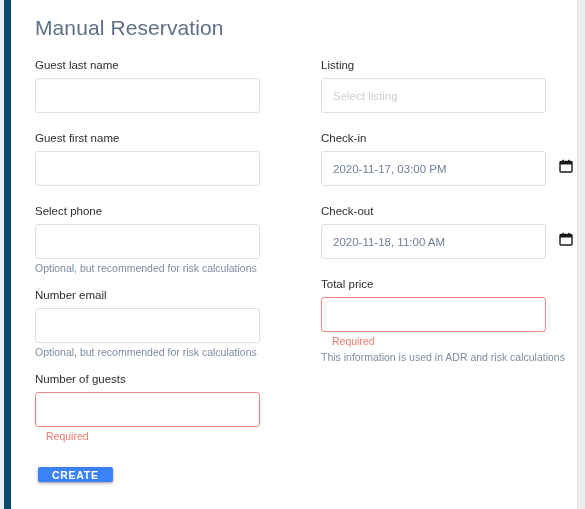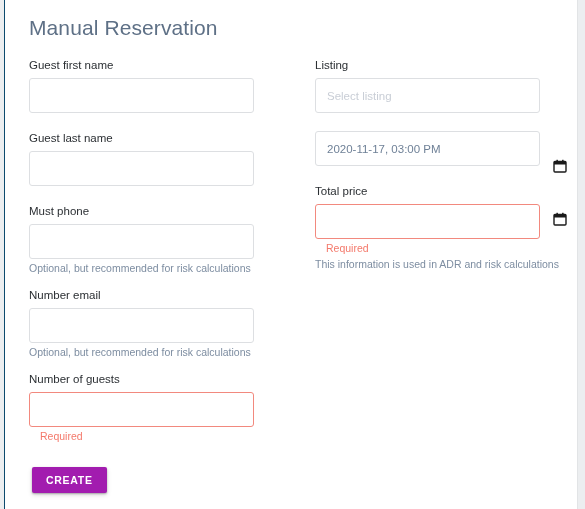--- a/index.html
+++ b/index.html
@@ -14,21 +14,21 @@
     position: relative;
     width: 585px; height: 509px;
     background: #eceef0;
   }
   .card {
     position: absolute;
     left: 4px; top: 0;
     width: 574px; height: 509px;
     background: #ffffff;
     border-right: 1px solid #e2e4e6;
-    border-left: 1px solid #0c4a6e;
+    border-left: 7px solid #0c4a6e;
     overflow: hidden;
   }
   .page-title {
     position: absolute;
     left: 24px; top: 14px;
     font-size: 21px;
     font-weight: 400;
     color: #5e7086;
     letter-spacing: 0.1px;
     line-height: 28px;
@@ -95,24 +95,24 @@
     font-size: 10.5px;
     color: #7d8da1;
     line-height: 13px;
     margin-top: 3px;
     white-space: nowrap;
   }
 
   .btn-create {
     position: absolute;
     left: 27px; top: 467px;
-    height: 26px;
+    height: 15px;
     min-width: 62px;
     padding: 0 14px;
-    background: #a21caf;
+    background: #3b82f6;
     color: #ffffff;
     border: none;
     border-radius: 2px;
     font-family: "Liberation Sans", sans-serif;
     font-size: 10.5px;
     font-weight: bold;
     letter-spacing: 0.7px;
     cursor: pointer;
     box-shadow: 0 1px 2px rgba(0,0,0,0.28), 0 2px 5px rgba(0,0,0,0.14);
     text-align: right;
@@ -122,58 +122,61 @@
 <body>
 
 <div id="page">
   <div class="card">
 
     <div class="page-title">Manual Reservation</div>
 
     <div class="cols">
       <div class="col col-left">
           <div class="field" style="margin-bottom: 18px;">
+            <label class="flabel">Guest last name</label>
+            <input type="text" class="finput" placeholder="" style="">
+          </div>
+          <div class="field" style="margin-bottom: 18px;">
             <label class="flabel">Guest first name</label>
             <input type="text" class="finput" placeholder="" style="">
           </div>
-          <div class="field" style="margin-bottom: 18px;">
-            <label class="flabel">Guest last name</label>
-            <input type="text" class="finput" placeholder="" style="">
-          </div>
           <div class="field" style="margin-bottom: 13px;">
-            <label class="flabel">Must phone</label>
+            <label class="flabel">Select phone</label>
             <input type="text" class="finput" placeholder="" style="">
             <div class="help-text">Optional, but recommended for risk calculations</div>
           </div>
           <div class="field" style="margin-bottom: 13px;">
             <label class="flabel">Number email</label>
             <input type="text" class="finput" placeholder="" style="">
             <div class="help-text">Optional, but recommended for risk calculations</div>
           </div>
           <div class="field" style="margin-bottom: 14px;">
             <label class="flabel">Number of guests</label>
             <input type="text" class="finput error" placeholder="" style="">
             <div class="err-text">Required</div>
           </div>
         </div>
       <div class="col col-right">
           <div class="field" style="margin-bottom: 18px;">
             <label class="flabel">Listing</label>
             <input type="text" class="finput" placeholder="Select listing" style="">
           </div>
           <div class="field" style="margin-bottom: 18px;">
+            <label class="flabel">Check-in</label>
             <input type="text" class="finput has-icon" placeholder="" value="2020-11-17, 03:00 PM" style="">
             <span class="cal-icon"><svg viewBox="0 0 14 14" width="14" height="14" xmlns="http://www.w3.org/2000/svg">
                 <rect x="1" y="2.5" width="12" height="10.5" rx="1" fill="none" stroke="#1a1a1a" stroke-width="1.4"></rect>
                 <rect x="1" y="2.5" width="12" height="3" fill="#1a1a1a"></rect>
                 <rect x="3.4" y="0.8" width="1.5" height="2.6" fill="#1a1a1a"></rect>
                 <rect x="9.1" y="0.8" width="1.5" height="2.6" fill="#1a1a1a"></rect>
               </svg></span>
           </div>
           <div class="field" style="margin-bottom: 18px;">
+            <label class="flabel">Check-out</label>
+            <input type="text" class="finput has-icon" placeholder="" value="2020-11-18, 11:00 AM" style="">
             <span class="cal-icon"><svg viewBox="0 0 14 14" width="14" height="14" xmlns="http://www.w3.org/2000/svg">
                 <rect x="1" y="2.5" width="12" height="10.5" rx="1" fill="none" stroke="#1a1a1a" stroke-width="1.4"></rect>
                 <rect x="1" y="2.5" width="12" height="3" fill="#1a1a1a"></rect>
                 <rect x="3.4" y="0.8" width="1.5" height="2.6" fill="#1a1a1a"></rect>
                 <rect x="9.1" y="0.8" width="1.5" height="2.6" fill="#1a1a1a"></rect>
               </svg></span>
           </div>
           <div class="field" style="margin-bottom: 14px;">
             <label class="flabel">Total price</label>
             <input type="text" class="finput error" placeholder="" style="">

